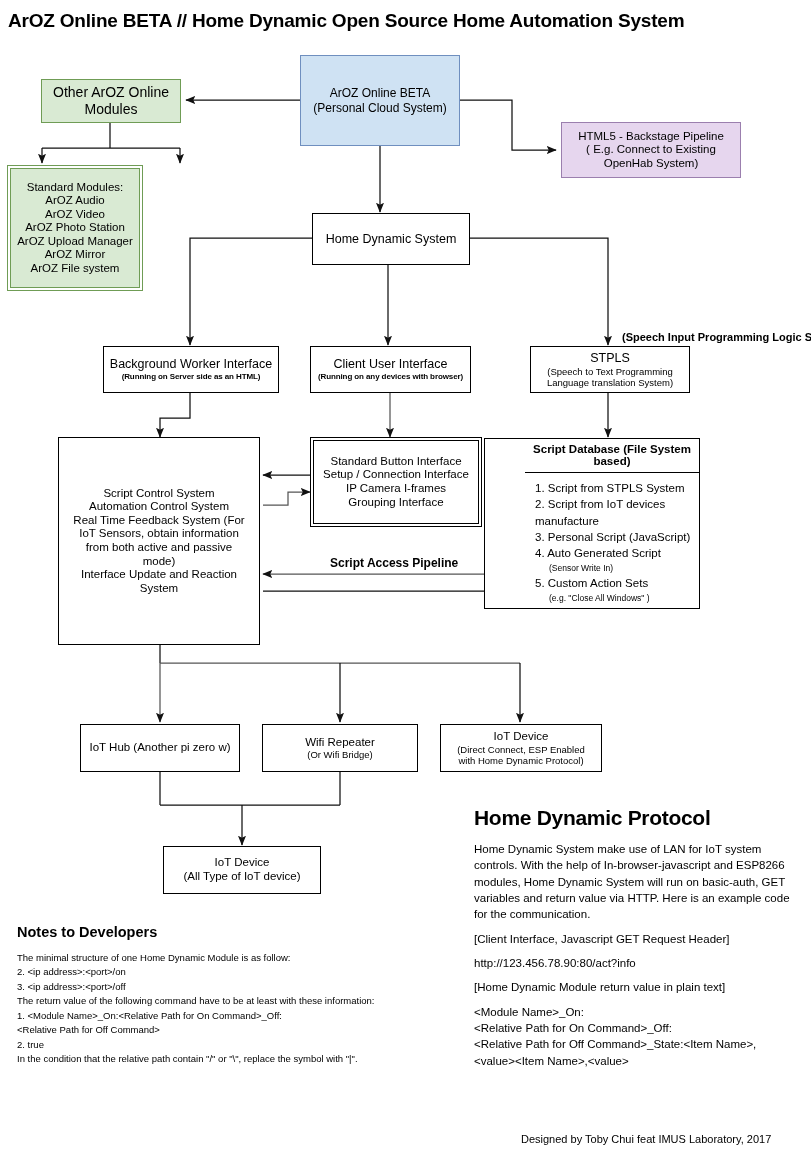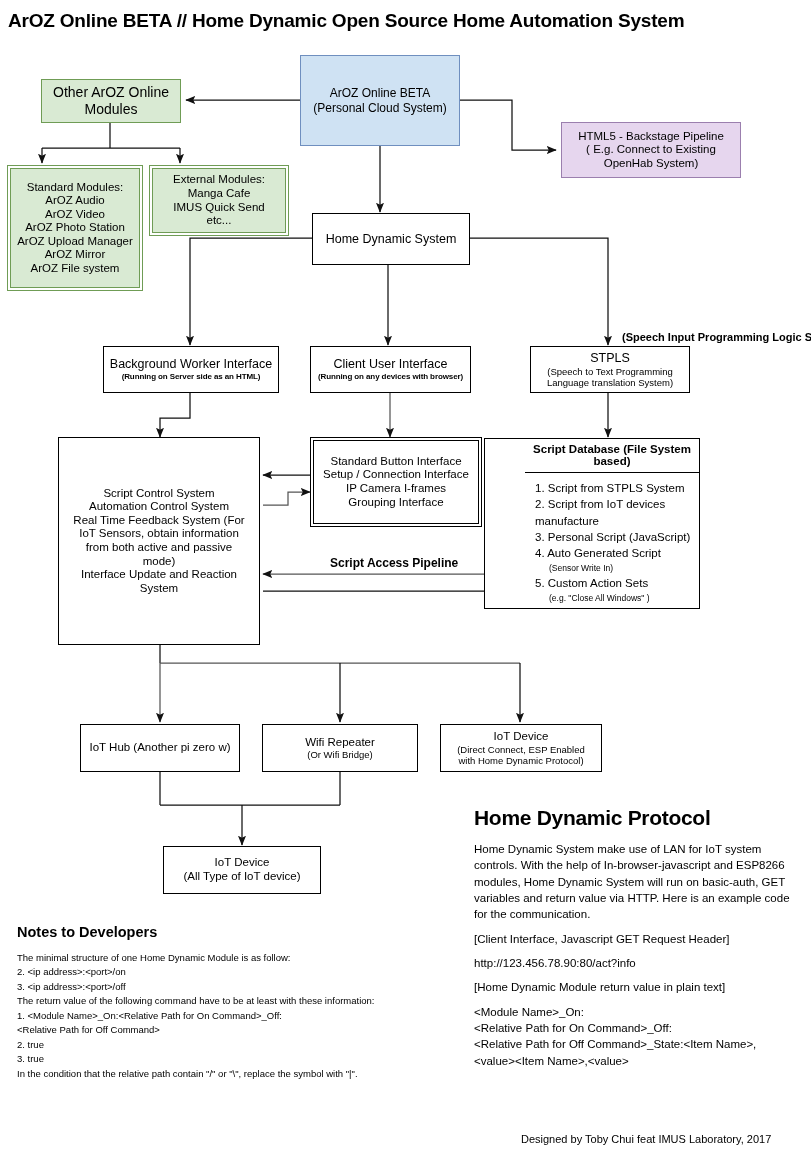--- a/index.html
+++ b/index.html
@@ -235,26 +235,20 @@
   <div class="node box-green-dbl" style="left:10px; top:168px; width:130px; height:120px;">
     <span class="ln">Standard Modules:</span>
     <span class="ln">ArOZ Audio</span>
     <span class="ln">ArOZ Video</span>
     <span class="ln">ArOZ Photo Station</span>
     <span class="ln">ArOZ Upload Manager</span>
     <span class="ln">ArOZ Mirror</span>
     <span class="ln">ArOZ File system</span>
   </div>
 
-  <div class="node box-green-dbl" style="left:152px; top:168px; width:134px; height:65px;">
-    <span class="ln">External Modules:</span>
-    <span class="ln">Manga Cafe</span>
-    <span class="ln">IMUS Quick Send</span>
-    <span class="ln">etc...</span>
-  </div>
 
   <div class="node box-plain" style="left:312px; top:213px; width:158px; height:52px;">
     <span class="ln hdr-line">Home Dynamic System</span>
   </div>
 
   <div class="node box-plain" style="left:103px; top:346px; width:176px; height:47px;">
     <span class="ln hdr-line">Background Worker Interface</span>
     <span class="ln sub">(Running on Server side as an HTML)</span>
   </div>
 
@@ -344,19 +338,18 @@
   <div class="tblock" style="left:17px; top:924px; width:440px;">
     <div class="h3">Notes to Developers</div>
     <div class="gap"></div>
     <div class="para-sm">The minimal structure of one Home Dynamic Module is as follow:</div>
     <div class="para-sm">2. &lt;ip address&gt;:&lt;port&gt;/on</div>
     <div class="para-sm">3. &lt;ip address&gt;:&lt;port&gt;/off</div>
     <div class="para-sm">The return value of the following command have to be at least with these information:</div>
     <div class="para-sm">1. &lt;Module Name&gt;_On:&lt;Relative Path for On Command&gt;_Off:</div>
     <div class="para-sm">&lt;Relative Path for Off Command&gt;</div>
     <div class="para-sm">2. true</div>
-    <div class="para-sm">3. true</div>
     <div class="para-sm">In the condition that the relative path contain "/" or "\", replace the symbol with "|".</div>
   </div>
 
   <div class="footer" style="left:521px; top:1133px;">Designed by Toby Chui feat IMUS Laboratory, 2017</div>
 
 </div>
 
 </body></html>

